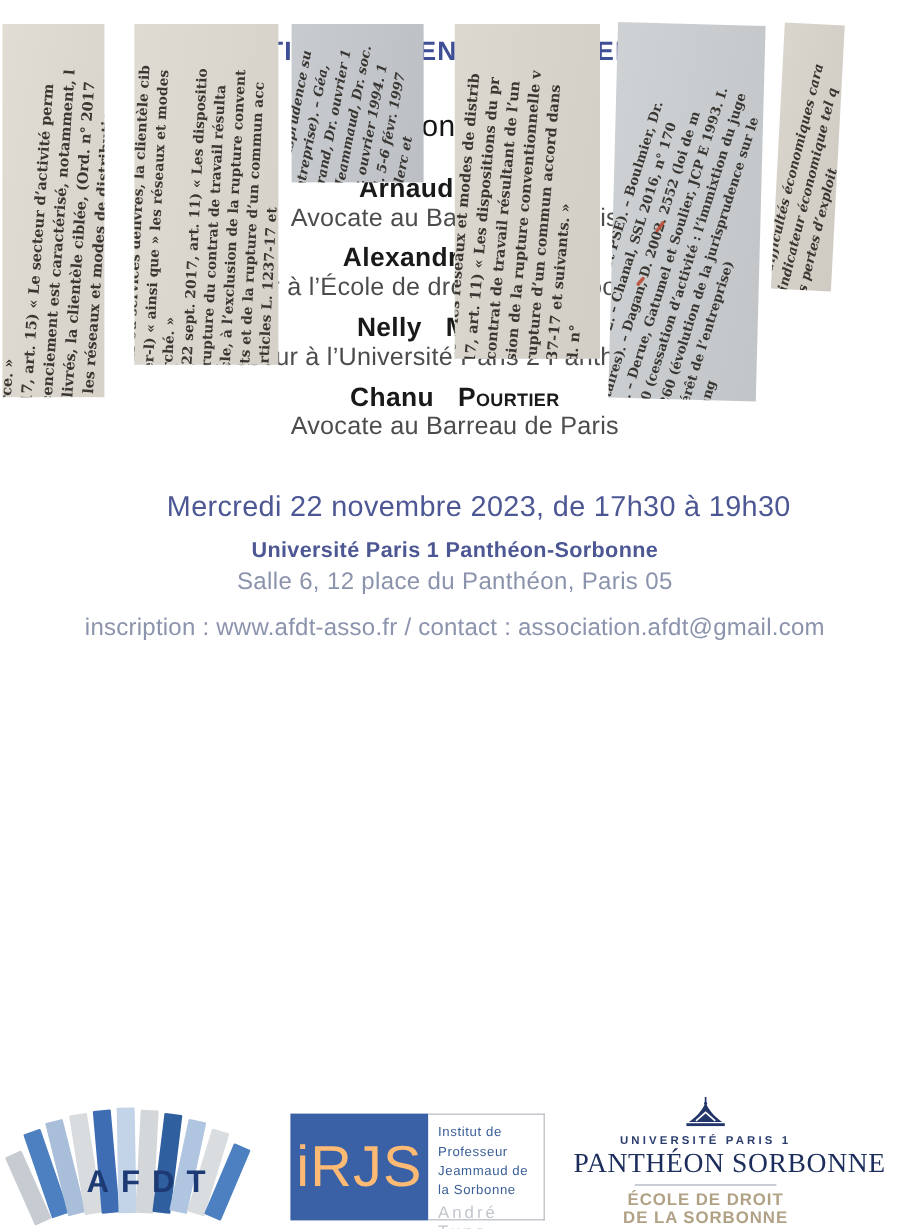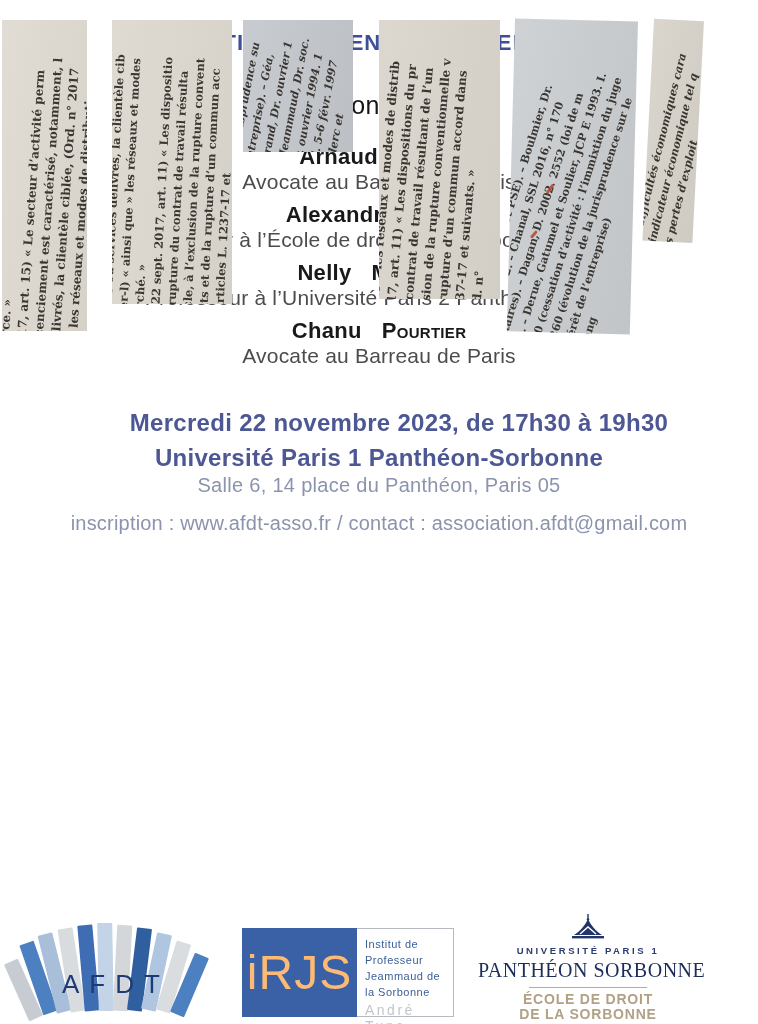--- a/index.html
+++ b/index.html
@@ -36,46 +36,46 @@
   
   .title{margin:20px 0 0;text-align:center;font-variant:small-caps;font-weight:700;
          font-size:31px;line-height:40px;letter-spacing:1px;color:#3e4f95;}
   .subtitle{margin-top:30px;text-align:center;font-size:25px;line-height:30px;color:#161616;letter-spacing:.3px;}
   .speakers{margin-top:24px;text-align:center;}
   .speaker{margin-bottom:8px;}
   .speaker-name{font-size:22px;line-height:25px;font-weight:700;color:#191919;letter-spacing:.3px;}
   .speaker-name .ln{font-variant:small-caps;margin-left:20px;}
   .speaker-role{font-size:21px;line-height:25px;color:#4c4c4c;letter-spacing:.2px;}
   .event{margin-top:40px;text-align:center;}
-  .ev-date{font-size:24px;line-height:30px;font-weight:700;color:#4c5793;letter-spacing:.3px;padding-left:40px;}
-  .ev-venue{margin-top:6px;font-size:24px;line-height:28px;font-weight:700;color:#4c5793;letter-spacing:.3px;}
+  .ev-date{font-size:24px;line-height:30px;font-weight:400;color:#4c5793;letter-spacing:.3px;padding-left:40px;}
+  .ev-venue{margin-top:6px;font-size:18px;line-height:28px;font-weight:700;color:#4c5793;letter-spacing:.3px;}
   .ev-room{font-size:20px;line-height:26px;color:#8b93ad;letter-spacing:.3px;}
   .ev-contact{margin-top:12px;font-size:20px;line-height:26px;color:#8b93ad;letter-spacing:.2px;}
 
   
   .logos{position:absolute;left:0;top:893px;width:758px;height:131px;}
   
   .afdt{position:absolute;left:16px;top:10px;width:214px;height:104px;}
   .spine{position:absolute;width:15px;border-radius:1px;}
-  .afdt-word{position:absolute;left:46px;top:46px;font-size:26px;font-weight:400;
+  .afdt-word{position:absolute;left:56px;top:46px;font-size:26px;font-weight:700;
              letter-spacing:10px;color:#1d3a75;}
   
   .irjs{position:absolute;left:242px;top:15px;display:flex;}
   .irjs-square{width:115px;height:89px;background:#3a61a6;display:flex;align-items:center;justify-content:center;}
   .irjs-acronym{display:block;color:#fdba74;font-size:48px;font-weight:400;letter-spacing:1px;line-height:48px;}
   .irjs-acronym::first-letter{text-transform:lowercase;}
   .irjs-panel{width:97px;height:89px;background:#fff;border:1px solid #b6bac0;border-left:none;
               box-sizing:border-box;padding:7px 0 0 8px;}
   .irjs-line{font-size:11px;line-height:16px;color:#3a5f98;letter-spacing:.5px;}
   .irjs-sub{margin-top:2px;font-size:14px;color:#c2c6cc;letter-spacing:2.5px;}
   
   .ps{position:absolute;left:478px;top:1px;width:220px;text-align:center;}
   .ps-dome{display:block;margin:0 auto;}
   .ps-univ{margin-top:3px;font-size:9.5px;letter-spacing:2.6px;color:#2a3d6e;font-weight:700;}
-  .ps-name{margin-top:2px;font-family:"Liberation Serif",serif;font-size:20px;line-height:24px;
+  .ps-name{margin-top:2px;font-family:"Liberation Serif",serif;font-size:23px;line-height:24px;
            letter-spacing:.5px;color:#1c2d5c;white-space:nowrap;}
   .ps-divider{width:118px;height:1px;background:#a7adb8;margin:5px auto 4px;}
   .ps-school{font-size:14px;line-height:15px;font-weight:700;letter-spacing:.8px;color:#b1a185;}
 </style>
 </head>
 <body>
 
 <div class="poster">
 
   <div class="collage">
@@ -167,21 +167,21 @@
     </div>
     <div class="speaker">
       <div class="speaker-name"><span>Chanu</span><span class="ln">Pourtier</span></div>
       <div class="speaker-role">Avocate au Barreau de Paris</div>
     </div>
   </div>
 
   <div class="event">
     <div class="ev-date">Mercredi 22 novembre 2023, de 17h30 à 19h30</div>
     <div class="ev-venue">Université Paris 1 Panthéon-Sorbonne</div>
-    <div class="ev-room">Salle 6, 14 place du Panthéon, Paris 05</div>
+    <div class="ev-room">Salle 6, 12 place du Panthéon, Paris 05</div>
     <div class="ev-contact">inscription : www.afdt-asso.fr / contact : association.afdt@gmail.com</div>
   </div>
 
   <div class="logos">
 
     <div class="afdt">
       <div class="spine" style="left:0px;top:36px;height:62px;background:#c7ccd2;transform:rotate(-24deg);"></div>
       <div class="spine" style="left:15px;top:18px;height:74px;background:#4d80c0;transform:rotate(-19deg);"></div>
       <div class="spine" style="left:31px;top:10px;height:80px;background:#a9bed9;transform:rotate(-14deg);"></div>
       <div class="spine" style="left:48px;top:5px;height:84px;background:#d9dcdf;transform:rotate(-9deg);"></div>

